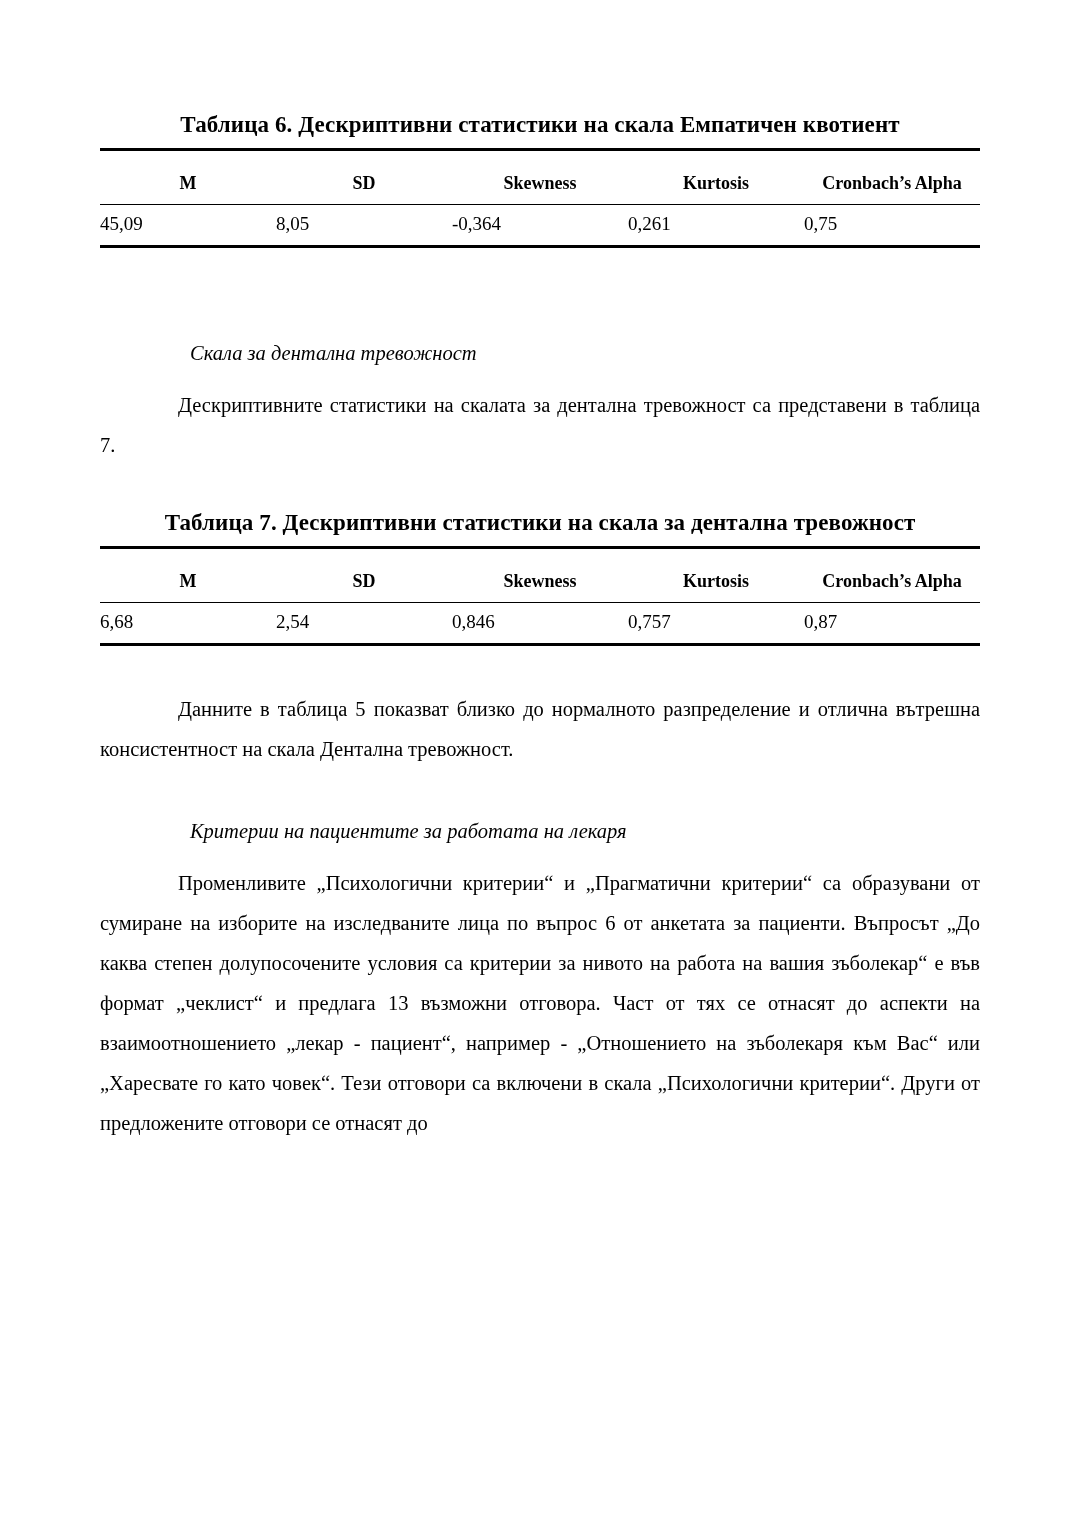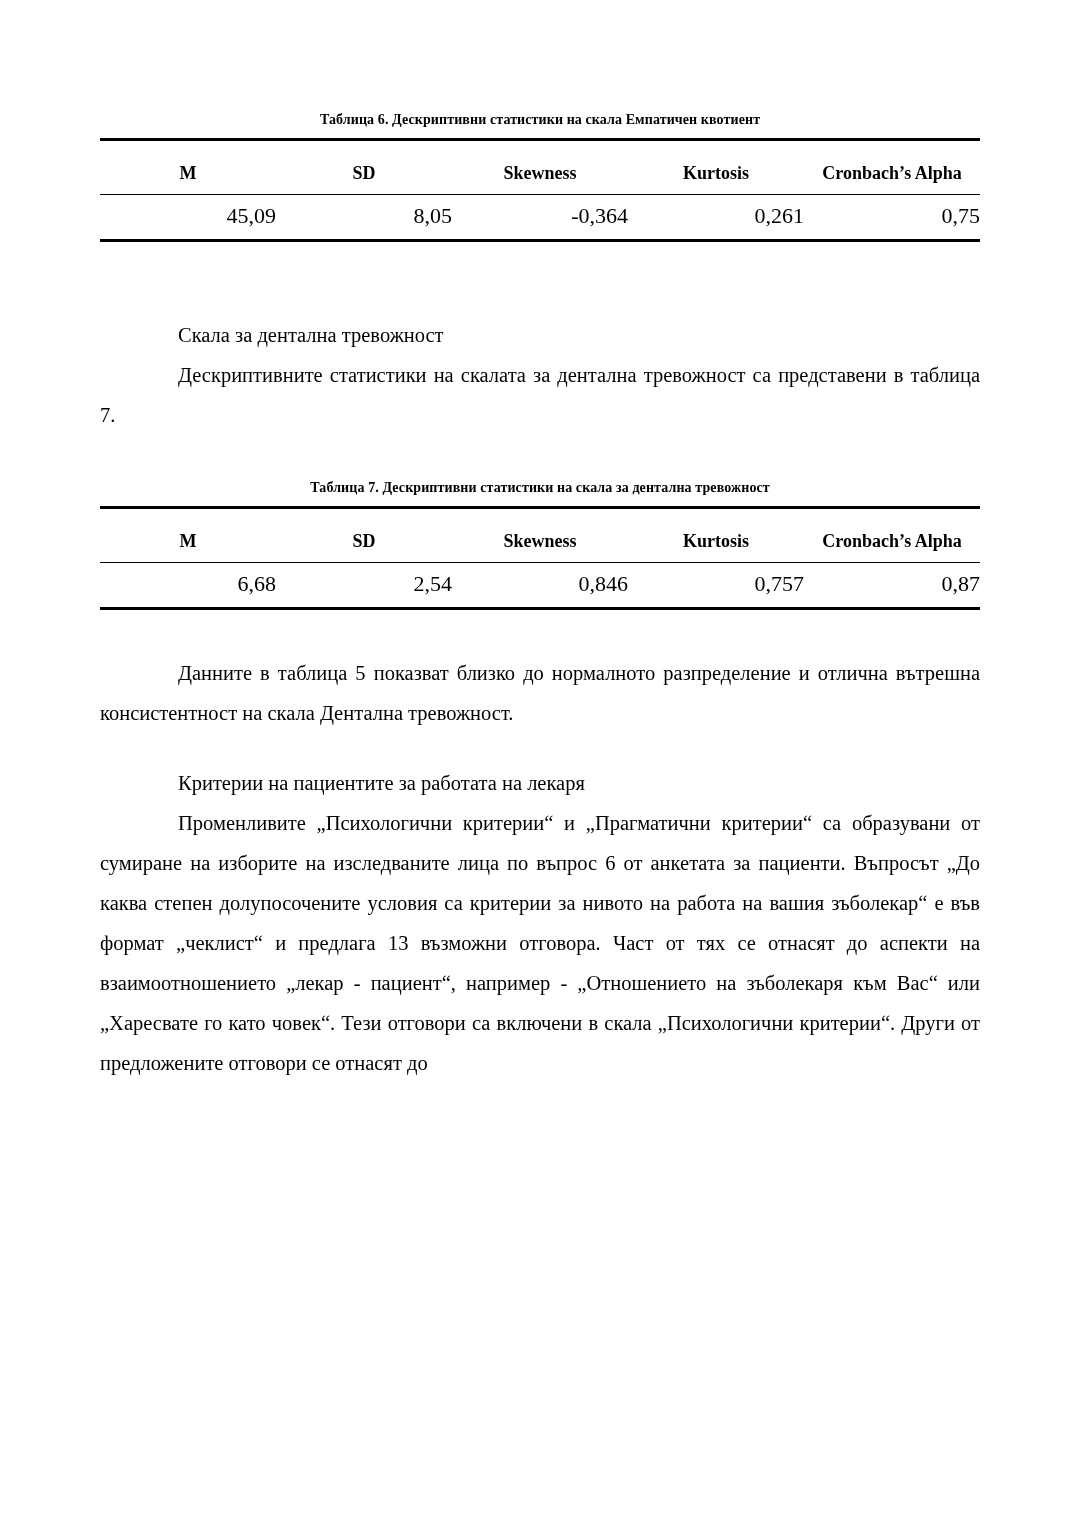--- a/index.html
+++ b/index.html
@@ -15,21 +15,21 @@
     position: relative;
     overflow: hidden;
   }
   .page {
     box-sizing: border-box;
     width: 1080px;
     height: 1527px;
     padding: 112px 100px 0 100px;
   }
   .table-caption {
-    font-size: 14px;
+    font-size: 23px;
     font-weight: bold;
     text-align: center;
     margin: 0 0 10px 0;
     letter-spacing: 0.1px;
   }
   table.stats {
     width: 100%;
     border-collapse: collapse;
     table-layout: fixed;
   }
@@ -38,22 +38,22 @@
     font-weight: bold;
     text-align: center;
     padding: 12px 0 10px 0;
     vertical-align: bottom;
   }
   table.stats thead tr.head-row th {
     border-top: 3px solid #000;
     border-bottom: 1.6px solid #000;
   }
   table.stats td {
-    font-size: 22px;
-    text-align: right;
+    font-size: 19px;
+    text-align: left;
     padding: 8px 0 10px 0;
   }
   table.stats tbody tr.data-row td {
     border-bottom: 3px solid #000;
   }
   .col-m { width: 20%; }
   .col-sd { width: 20%; }
   .col-skew { width: 20%; }
   .col-kurt { width: 20%; }
   .col-alpha { width: 20%; }
@@ -66,22 +66,23 @@
     line-height: 1.95;
     text-align: justify;
     text-justify: inter-word;
     text-indent: 78px;
     margin: 0;
   }
   .gap-lg { height: 44px; }
   .gap-md { height: 30px; }
   .subheading {
     font-size: 20.5px;
+    font-style: italic;
     text-indent: 78px;
-    margin: 0;
+    margin: 12px;
     line-height: 1.95;
   }
   .ital { font-style: italic; }
 </style>
 </head>
 <body>
 
 <div class="page">
 
   <div class="table-caption">Таблица 6. Дескриптивни статистики на скала Емпатичен квотиент</div>

